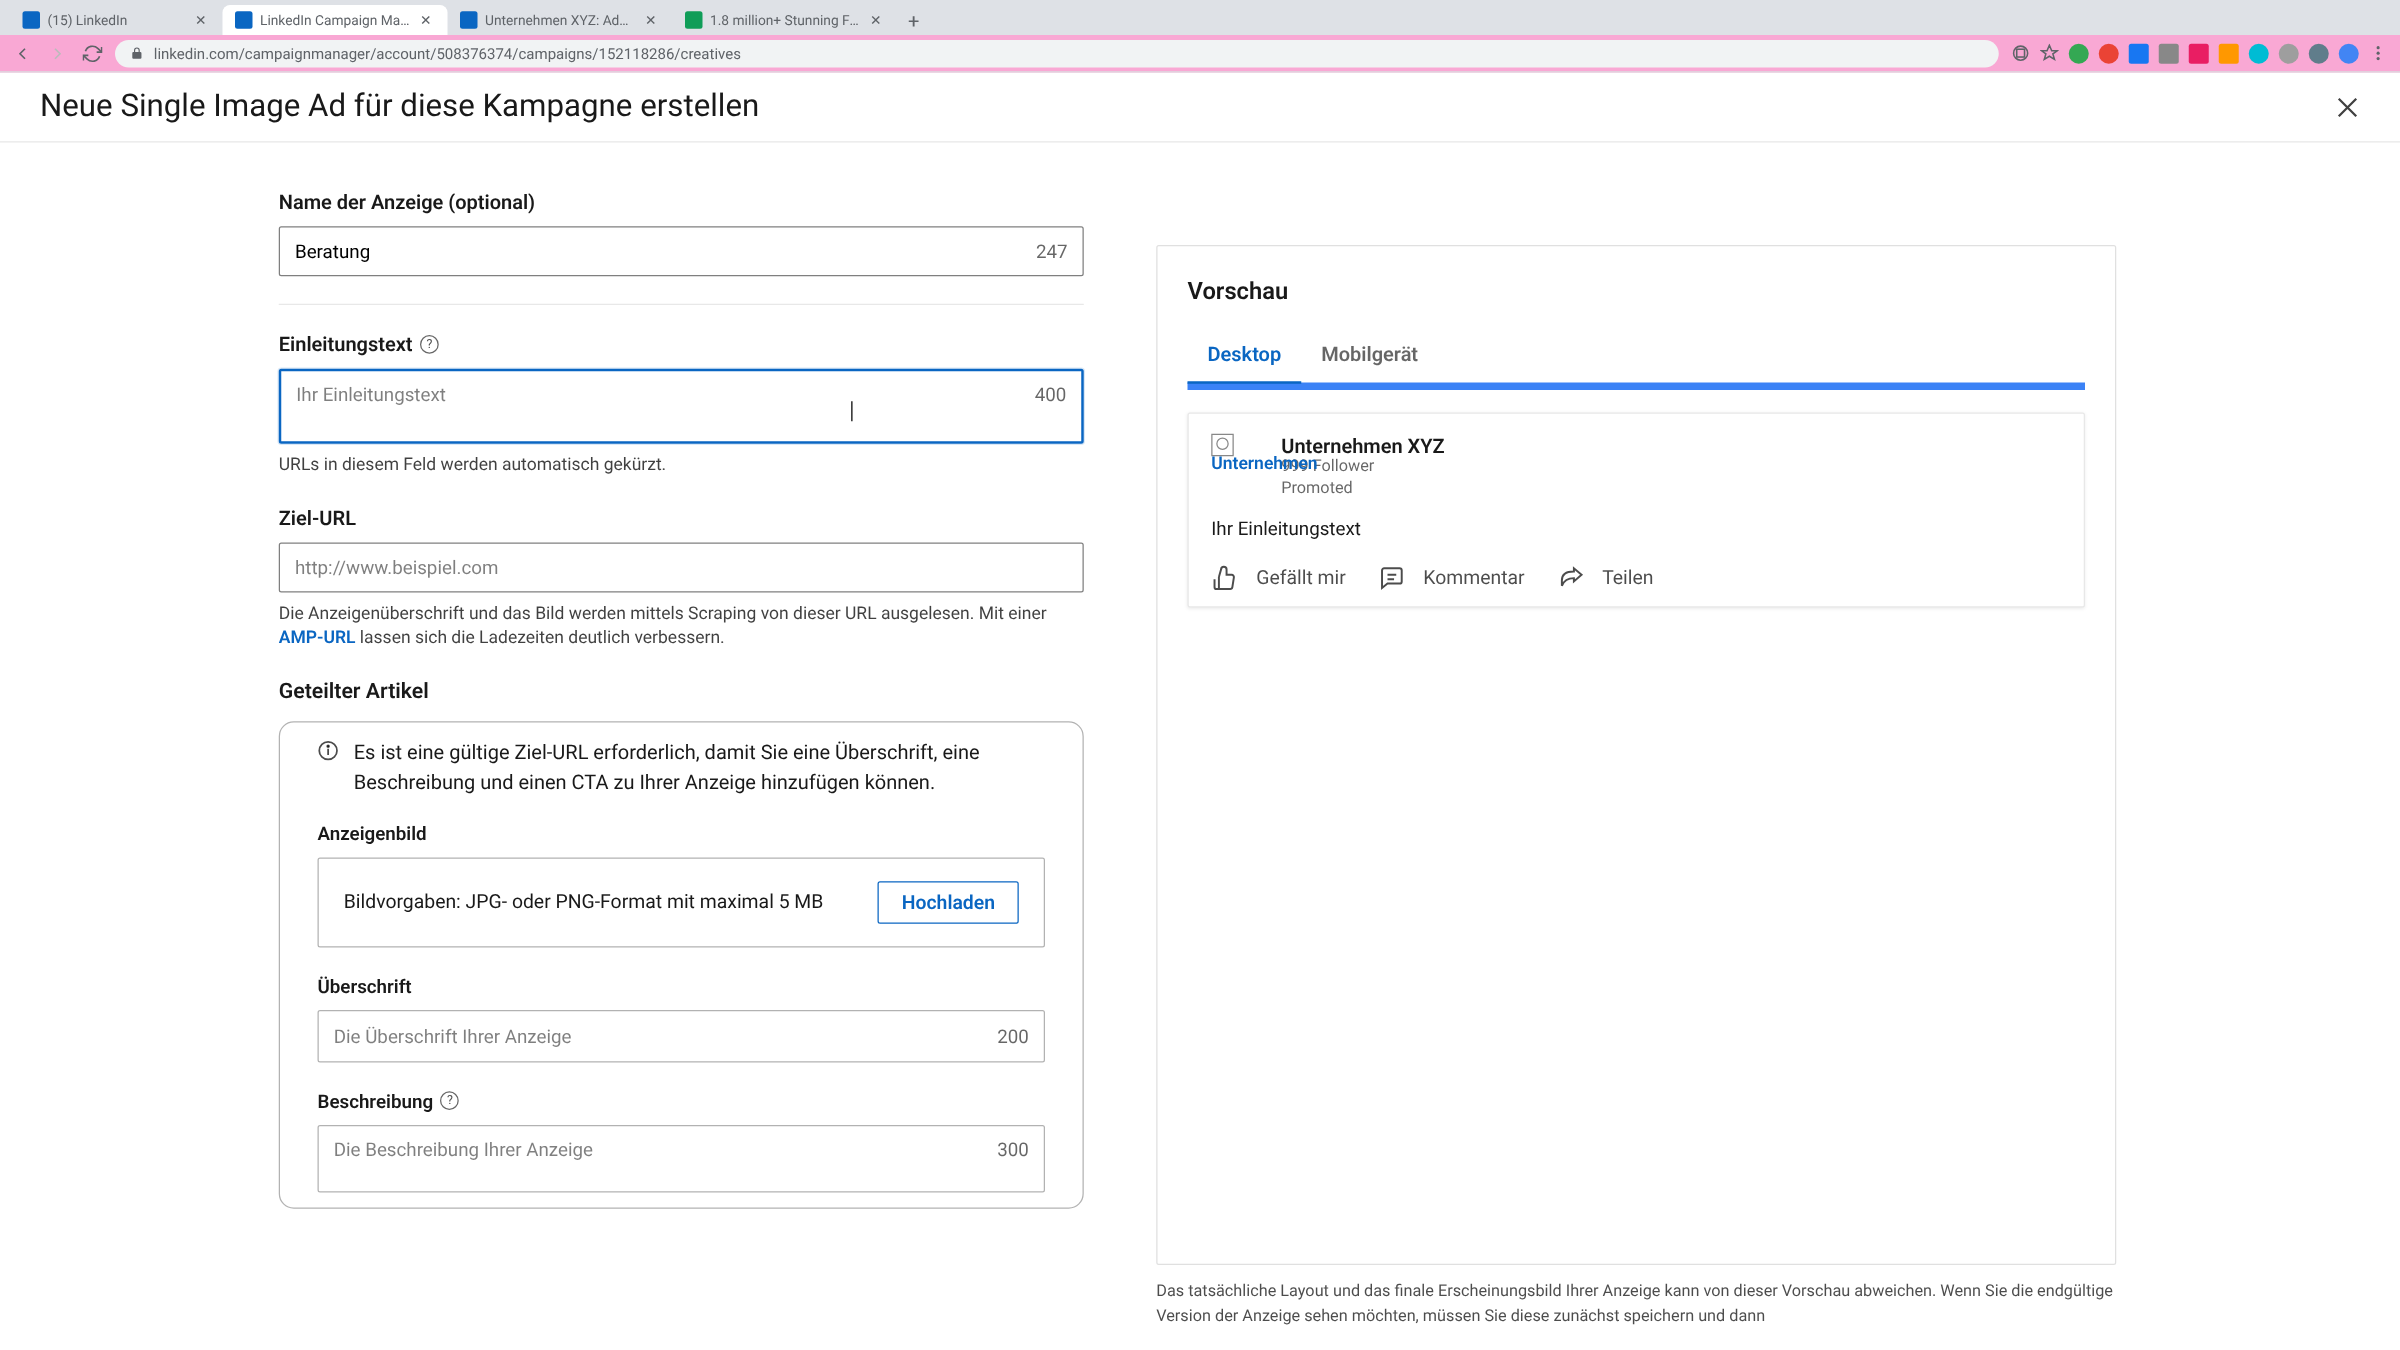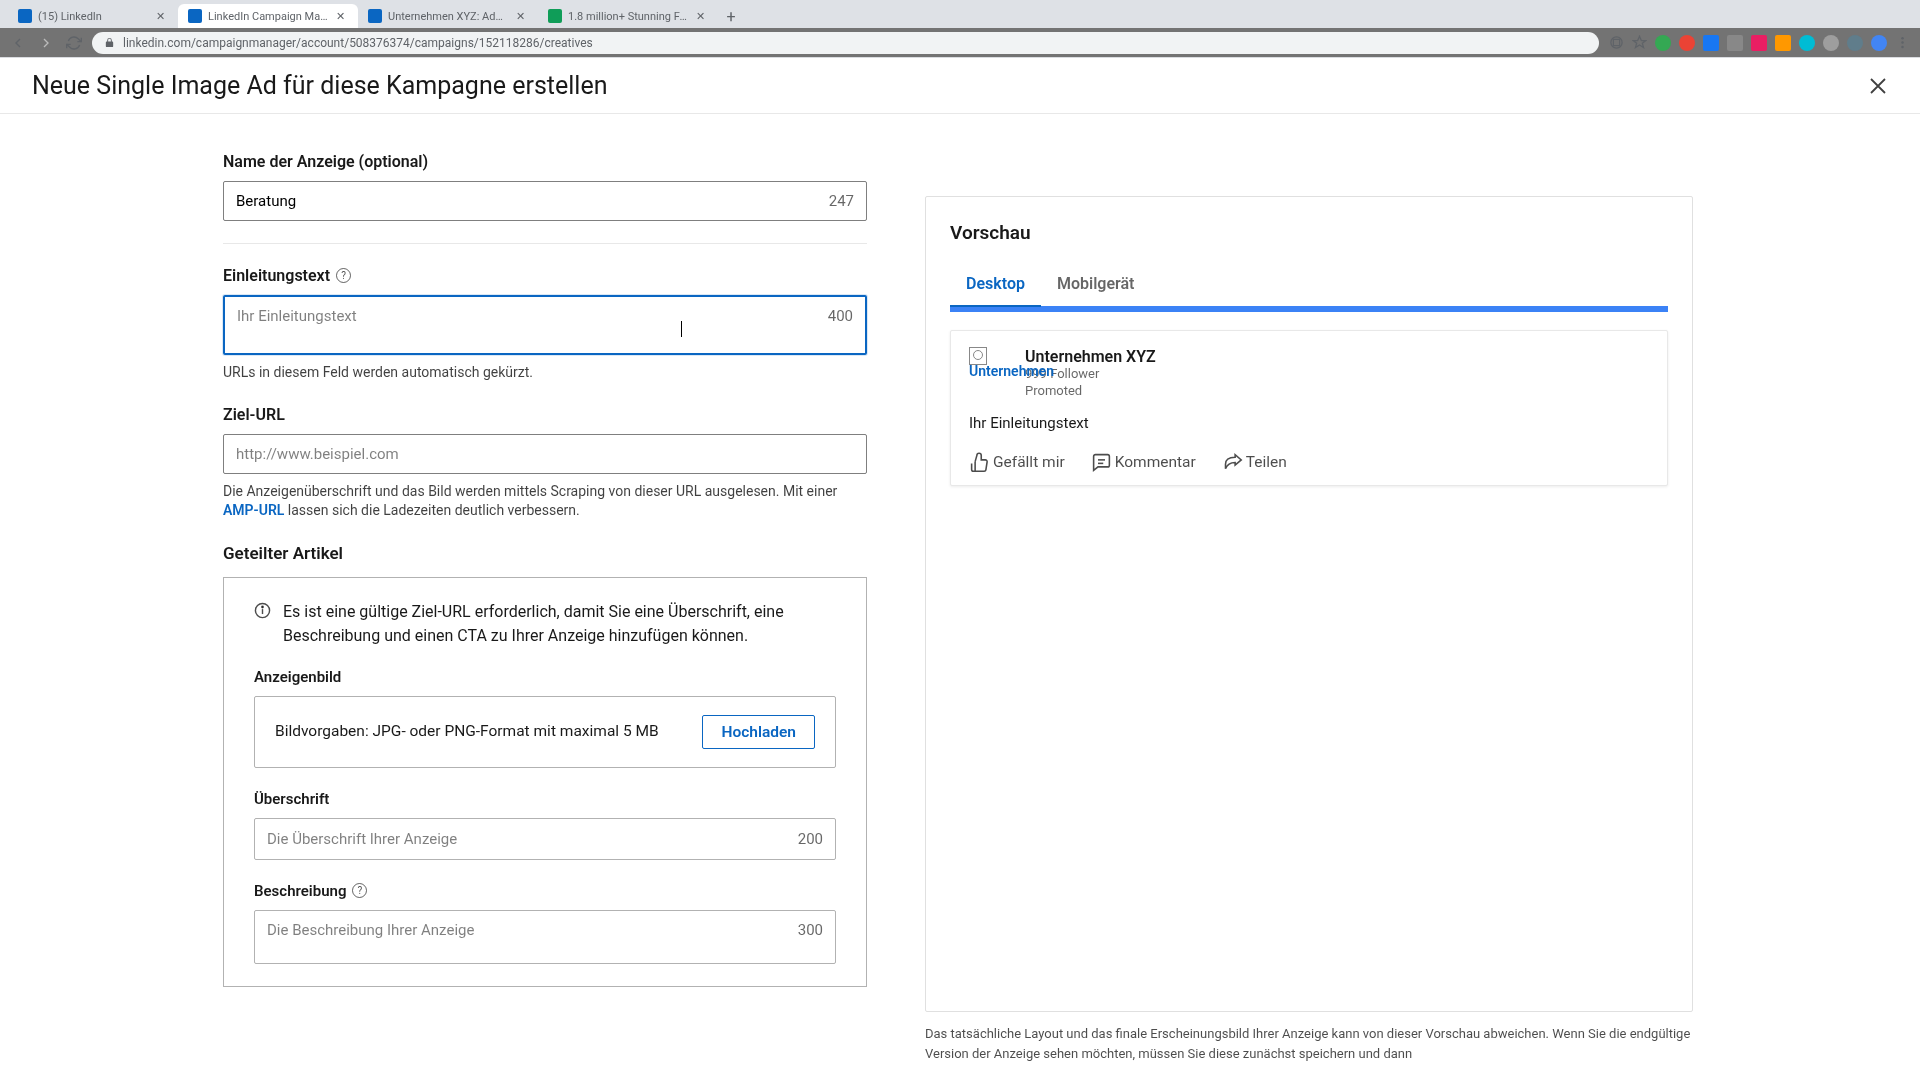--- a/index.html
+++ b/index.html
@@ -9,21 +9,21 @@
 .browser-tabs { height: 28px; background: #dee1e6; display: flex; align-items: flex-end; padding-left: 8px; }
 .tab { height: 24px; display: flex; align-items: center; padding: 0 10px; font-size: 11px; color: #5f6368; border-radius: 6px 6px 0 0; gap: 6px; max-width: 180px; min-width: 170px; }
 .tab.active { background: #fff; }
 .tab-favicon { width: 14px; height: 14px; background: #0a66c2; border-radius: 2px; flex-shrink: 0; }
 .tab-favicon.li { background: #0a66c2; }
 .tab-favicon.gs { background: #0f9d58; }
 .tab-title { white-space: nowrap; overflow: hidden; text-overflow: ellipsis; flex: 1; }
 .tab-close { width: 12px; height: 12px; color: #5f6368; flex-shrink: 0; }
 .new-tab { width: 26px; height: 24px; display: flex; align-items: center; justify-content: center; color: #5f6368; font-size: 16px; }
 
-.address-bar-row { height: 30px; background: #737373; border-bottom: 1px solid #dadce0; display: flex; align-items: center; padding: 0 10px; gap: 10px; }
+.address-bar-row { height: 30px; background: #f9a8d4; border-bottom: 1px solid #dadce0; display: flex; align-items: center; padding: 0 10px; gap: 10px; }
 .nav-icons { display: flex; gap: 12px; color: #5f6368; }
 .nav-icon { width: 16px; height: 16px; }
 .address-bar { flex: 1; height: 22px; background: #f1f3f4; border-radius: 11px; display: flex; align-items: center; padding: 0 12px; gap: 8px; font-size: 12px; color: #5f6368; }
 .lock-icon { width: 11px; height: 11px; }
 .ext-icons { display: flex; gap: 8px; }
 .ext-icon { width: 16px; height: 16px; border-radius: 50%; }
 
 
 .modal-header { height: 56px; display: flex; align-items: center; justify-content: space-between; padding: 0 26px 0 32px; border-bottom: 1px solid #e8e8e8; }
 .modal-title { font-size: 25px; font-weight: 400; color: rgba(0,0,0,0.9); }
@@ -50,21 +50,21 @@
 .textarea-wrap .counter { position: absolute; top: 10px; right: 12px; }
 .textarea-wrap.focused .cursor-mark { position: absolute; left: 456px; top: 24px; width: 1px; height: 16px; background: #000; }
 
 .divider { height: 1px; background: #e8e8e8; margin: 14px 0 22px; }
 
 .help-text { font-size: 14px; color: rgba(0,0,0,0.75); margin-top: 8px; line-height: 1.4; }
 .help-text a { color: #0a66c2; font-weight: 600; text-decoration: none; }
 
 .section-title { font-size: 17px; font-weight: 600; color: rgba(0,0,0,0.9); margin-bottom: 14px; }
 
-.article-box { border: 1px solid rgba(0,0,0,0.3); border-radius: 0; padding: 22px 30px; }
+.article-box { border: 1px solid rgba(0,0,0,0.3); border-radius: 12px; padding: 12px 30px; }
 .info-row { display: flex; gap: 12px; margin-bottom: 20px; }
 .info-icon { width: 17px; height: 17px; flex-shrink: 0; margin-top: 2px; }
 .info-text { font-size: 16px; color: rgba(0,0,0,0.9); line-height: 1.5; }
 
 .sub-label { font-size: 15px; font-weight: 600; color: rgba(0,0,0,0.9); margin-bottom: 10px; display: flex; align-items: center; gap: 6px;}
 
 .upload-box { border: 1px solid rgba(0,0,0,0.3); border-radius: 2px; padding: 18px 20px; display: flex; align-items: center; justify-content: space-between; margin-bottom: 22px; }
 .upload-text { font-size: 15.5px; color: rgba(0,0,0,0.9); line-height: 1.5; }
 .upload-btn { border: 1px solid #0a66c2; color: #0a66c2; background: #fff; padding: 7px 18px; font-size: 15.5px; font-weight: 600; border-radius: 2px; cursor: pointer; flex-shrink: 0; }
 
@@ -85,21 +85,21 @@
 .ad-header { display: flex; gap: 10px; margin-bottom: 14px; }
 .company-logo { width: 46px; height: 30px; flex-shrink: 0; position:relative; }
 .company-logo .broken-img { width:18px; height:18px; border:1px solid #888; position:absolute; top:0; left:0; }
 .company-logo .broken-img::before { content:""; position:absolute; width:8px; height:8px; border:1px solid #888; border-radius:50%; top:2px; left:3px;}
 .company-logo .logo-text { position:absolute; top:16px; left:0; font-size:14px; color:#0a66c2; font-weight:600; white-space:nowrap;}
 .company-info { }
 .company-name { font-size: 16px; font-weight: 600; color: rgba(0,0,0,0.9); }
 .company-meta { font-size: 13px; color: rgba(0,0,0,0.6); line-height:1.3;}
 .ad-intro { font-size: 15px; color: rgba(0,0,0,0.9); margin-bottom: 16px; }
 .ad-actions { display: flex; gap: 26px; padding-top: 4px; }
-.ad-action { display: flex; align-items: center; gap: 3px; font-size: 15.5px; color: rgba(0,0,0,0.7); cursor: pointer; }
+.ad-action { display: flex; align-items: center; gap: 15px; font-size: 15.5px; color: rgba(0,0,0,0.7); cursor: pointer; }
 .ad-action svg { width: 21px; height: 21px; }
 
 .preview-disclaimer { font-size: 13px; color: rgba(0,0,0,0.7); line-height: 1.5; margin-top: 12px; }
 </style>
 </head>
 <body>
 
 <div class="browser-tabs">
   <div class="tab">
       <span class="tab-favicon li"></span>

